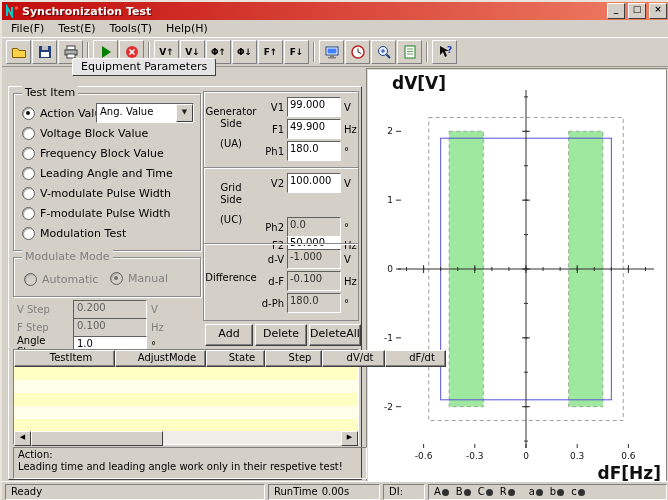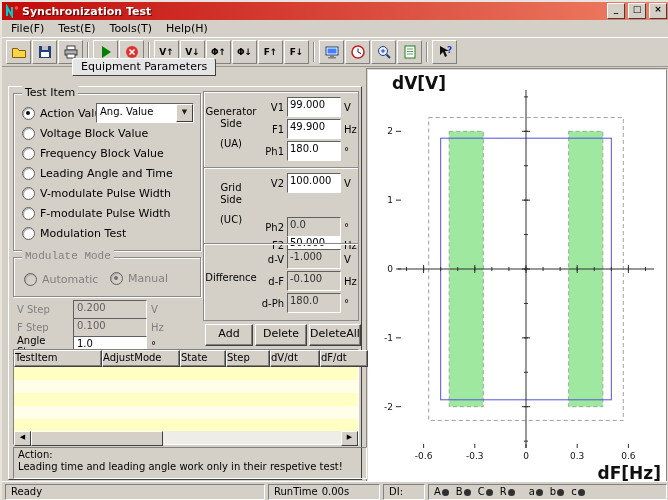--- a/index.html
+++ b/index.html
@@ -27,21 +27,21 @@
   
   .tab{position:absolute;top:66px;background:#d4d0c8;border:1px solid;border-color:#fff #404040 #d4d0c8 #fff;
        border-radius:3px 3px 0 0;padding:2px 8px 3px 8px;font-size:11px;white-space:nowrap;}
   .tab.inactive{top:56px;padding:1px 8px 2px 8px;background:#e5e5e5;border-bottom-color:#404040;z-index:1;}
   .tab.active{z-index:6;}
   .tab-content{position:absolute;left:6px;top:84px;width:352px;height:392px;background:#d4d0c8;
                border:1px solid;border-color:#fff #404040 #404040 #fff;z-index:5;}
   
   .groupbox{position:absolute;border:1px solid #8a8a8a;box-shadow:inset 1px 1px 0 #fff,1px 1px 0 #fff;}
   .gb-caption{position:absolute;top:-8px;left:8px;background:#d4d0c8;padding:0 3px;font-size:11px;white-space:nowrap;}
-  .gb-caption.dis{color:#808080;font-family:Liberation Mono, monospace;}
+  .gb-caption.dis{color:#808080;}
   
   .radio-row{position:absolute;display:flex;align-items:center;gap:5px;height:15px;cursor:default;}
   .radio{width:11px;height:11px;border-radius:50%;background:#fff;border:1px solid #606060;
          box-shadow:inset 1px 1px 1px #a8a8a8;flex:none;position:relative;}
   .radio.checked::after{content:'';position:absolute;left:3px;top:3px;width:4px;height:4px;border-radius:50%;background:#101010;}
   .radio-row.disabled .radio{background:#d4d0c8;}
   .radio-row.disabled .radio.checked::after{background:#707070;}
   .rlabel{white-space:nowrap;font-size:11px;}
   .radio-row.disabled .rlabel{color:#808080;}
   
@@ -68,21 +68,21 @@
   .sunit{font-size:10px;}
   .sunit.dis{color:#808080;}
   
   .btn{position:absolute;height:20px;background:#d4d0c8;text-align:center;font-size:11px;line-height:17px;
        border:1px solid;border-color:#fff #404040 #404040 #fff;box-shadow:inset -1px -1px 0 #808080;}
   
   .table{position:absolute;left:4px;top:262px;width:344px;height:94px;background:#fff;
          border:1px solid;border-color:#808080 #fff #fff #808080;}
   .thead{display:flex;height:17px;}
   .th{background:#d4d0c8;border:1px solid;border-color:#fff #404040 #404040 #fff;box-shadow:inset -1px -1px 0 #808080;
-      font-size:10px;text-align:left;line-height:14px;overflow:hidden;white-space:nowrap;flex:none;}
+      font-size:10px;text-align:center;line-height:14px;overflow:hidden;white-space:nowrap;flex:none;padding-left:13px;}
   .tbody{position:absolute;left:0;right:0;top:17px;bottom:13px;overflow:hidden;}
   .trow{height:13px;background:#ffffc4;}
   .trow.alt{background:#ffffe9;}
   .hscroll{position:absolute;left:0;right:0;bottom:0;height:13px;background:#d4d0c8;display:flex;}
   .sbtn{width:15px;height:13px;background:#d4d0c8;border:1px solid;border-color:#fff #404040 #404040 #fff;
         font-size:7px;line-height:11px;text-align:center;flex:none;}
   .strack{flex:1;background:#efede8;position:relative;}
   .sthumb{position:absolute;left:0;top:0;width:130px;height:100%;background:#d4d0c8;
           border:1px solid;border-color:#fff #404040 #404040 #fff;}
   

